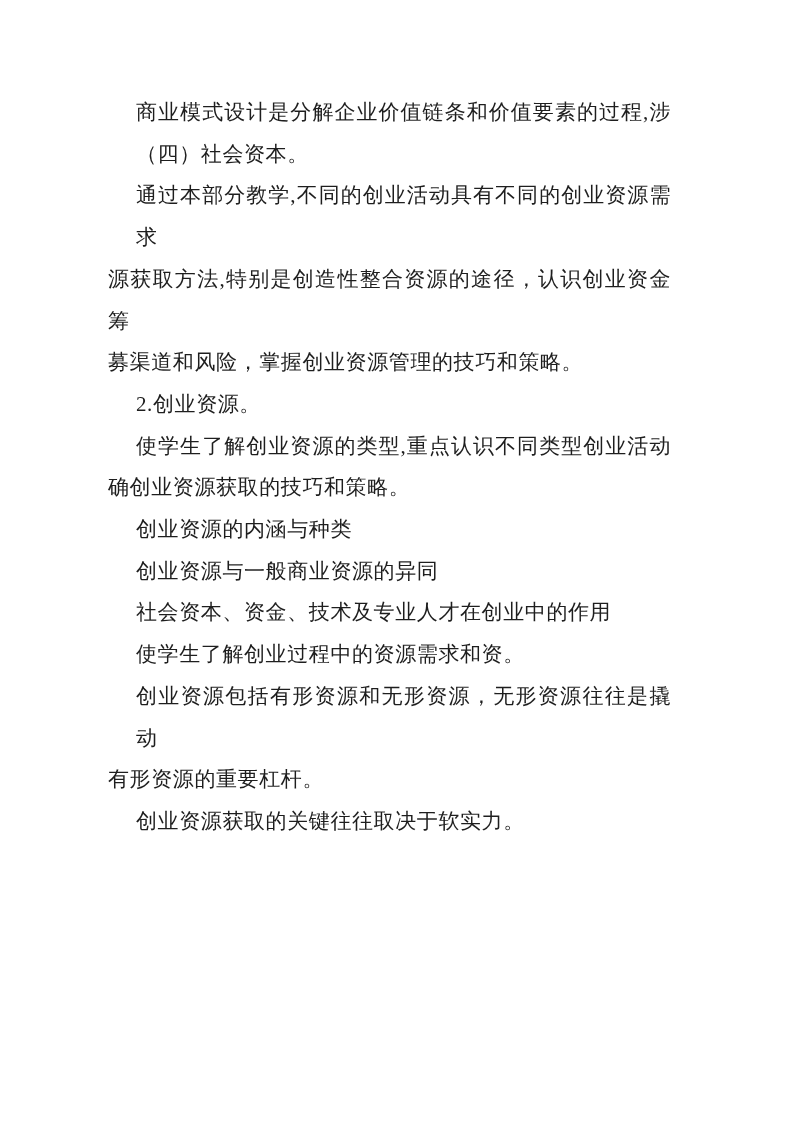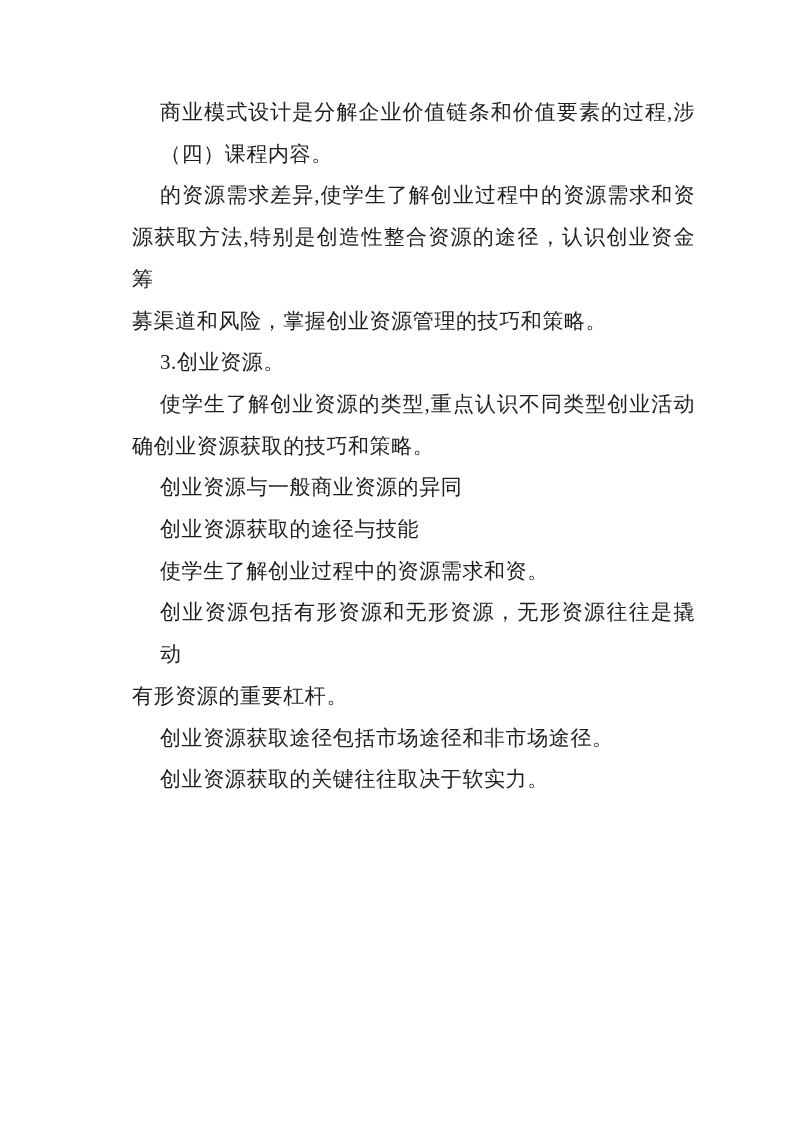--- a/index.html
+++ b/index.html
@@ -9,21 +9,21 @@
   }
   .page {
     position: relative;
     width: 793px;
     height: 1122px;
     background: #ffffff;
     overflow: hidden;
   }
   .text-block {
     position: absolute;
-    left: 132px;
+    left: 108px;
     top: 92px;
     width: 563px;
     font-family: "Liberation Serif", "DejaVu Serif", serif;
     font-size: 21px;
     line-height: 41.7px;
     letter-spacing: 0.6px;
     color: #1e1e1e;
   }
   .line {
     white-space: nowrap;
@@ -36,28 +36,28 @@
     text-align: justify;
     text-align-last: justify;
   }
 </style>
 </head>
 <body>
 
 <div class="page">
   <div class="text-block" id="text-block">
       <div class="line indent stretch">商业模式设计是分解企业价值链条和价值要素的过程,涉</div>
-      <div class="line indent">（四）课程内容。</div>
-      <div class="line indent stretch">的资源需求差异,使学生了解创业过程中的资源需求和资</div>
+      <div class="line indent">（四）社会资本。</div>
+      <div class="line indent stretch">通过本部分教学,不同的创业活动具有不同的创业资源需求</div>
       <div class="line stretch">源获取方法,特别是创造性整合资源的途径，认识创业资金筹</div>
       <div class="line">募渠道和风险，掌握创业资源管理的技巧和策略。</div>
-      <div class="line indent">3.创业资源。</div>
+      <div class="line indent">2.创业资源。</div>
       <div class="line indent stretch">使学生了解创业资源的类型,重点认识不同类型创业活动</div>
       <div class="line">确创业资源获取的技巧和策略。</div>
+      <div class="line indent">创业资源的内涵与种类</div>
       <div class="line indent">创业资源与一般商业资源的异同</div>
-      <div class="line indent">创业资源获取的途径与技能</div>
+      <div class="line indent">社会资本、资金、技术及专业人才在创业中的作用</div>
       <div class="line indent">使学生了解创业过程中的资源需求和资。</div>
       <div class="line indent stretch">创业资源包括有形资源和无形资源，无形资源往往是撬动</div>
       <div class="line">有形资源的重要杠杆。</div>
-      <div class="line indent">创业资源获取途径包括市场途径和非市场途径。</div>
       <div class="line indent">创业资源获取的关键往往取决于软实力。</div>
     </div>
 </div>
 
 </body></html>

